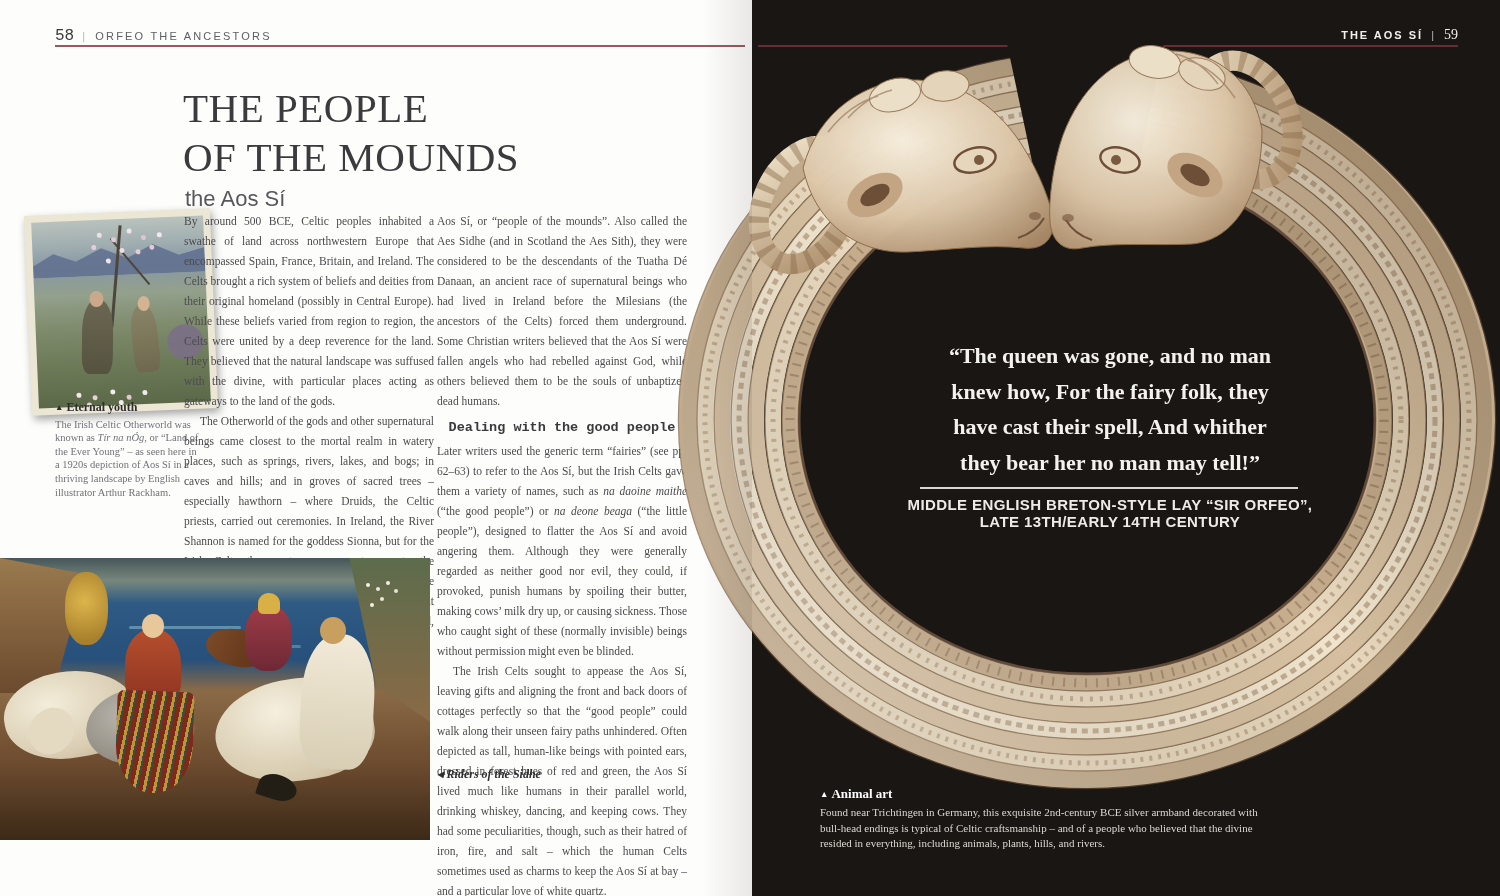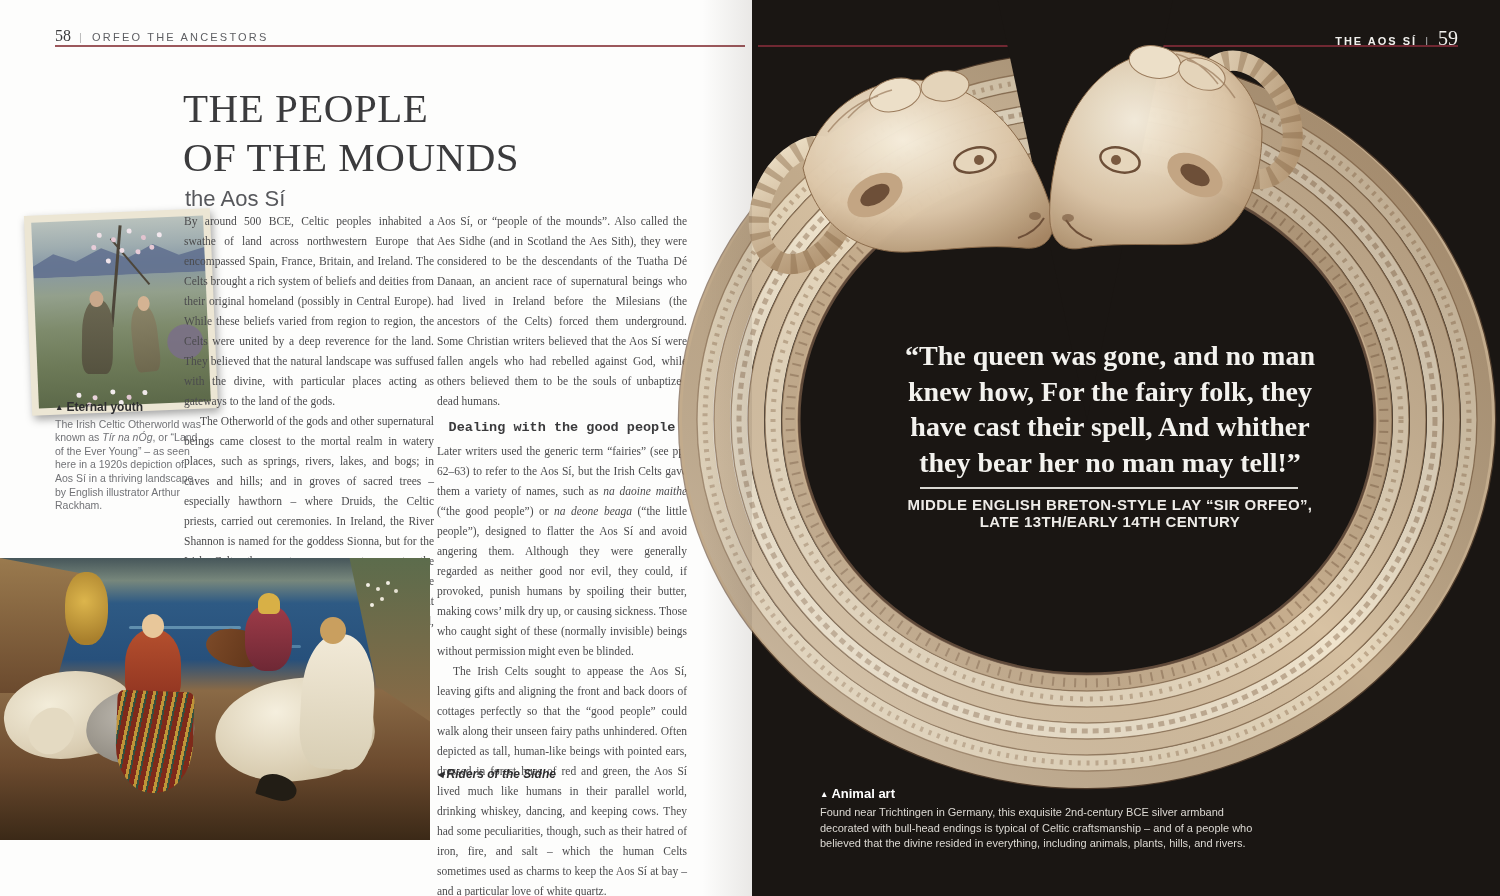--- a/index.html
+++ b/index.html
@@ -6,53 +6,53 @@
   #spread{position:relative;width:1500px;height:896px;margin:0 auto;overflow:hidden;
           font-family:"Liberation Sans",sans-serif;background:#fff;}
   
   #page-left{position:absolute;left:0;top:0;width:752px;height:896px;background:#fdfdfc;}
   #page-right{position:absolute;left:752px;top:0;width:748px;height:896px;background:#1a1613;}
   #spine-shadow{position:absolute;left:702px;top:0;width:50px;height:896px;
      background:linear-gradient(90deg,rgba(0,0,0,0) 0%,rgba(60,45,35,.10) 100%);pointer-events:none;}
   
   .runhead{position:absolute;top:27px;font-size:11px;letter-spacing:2.2px;}
   #runhead-left{left:55px;color:#5d5e62;}
-  #runhead-left .pgnum{font-family:Liberation Serif, serif;font-size:16px;letter-spacing:0;color:#3a3a3c;}
+  #runhead-left .pgnum{font-family:Liberation Mono, monospace;font-size:16px;letter-spacing:0;color:#3a3a3c;}
   .runhead .divider{color:#b5b5b5;margin:0 8px;font-weight:300;}
   #runhead-right{left:758px;width:700px;text-align:right;padding-right:38px;color:#f2f1ee;font-weight:bold;letter-spacing:2px;}
-  #runhead-right .pgnum{font-family:"Liberation Serif",serif;font-size:20px;letter-spacing:0;font-weight:normal;color:#f2f1ee;}
+  #runhead-right .pgnum{font-family:"Liberation Serif",serif;font-size:14px;letter-spacing:0;font-weight:normal;color:#f2f1ee;}
   #rule-left{position:absolute;left:55px;top:45px;width:690px;height:2px;background:#9c585c;}
   #rule-right{position:absolute;left:758px;top:45px;width:700px;height:2px;background:#702832;}
   
   #title{position:absolute;left:183px;top:84px;font-family:"Liberation Serif",serif;
          font-size:41px;line-height:49px;color:#3b3b3d;letter-spacing:.5px;font-weight:400;}
   #subtitle{position:absolute;left:185px;top:186px;font-size:22px;color:#57585c;}
   
   .bodycol{position:absolute;top:211px;width:250px;font-family:"Liberation Serif",serif;
            font-size:11.5px;line-height:20px;color:#4b4b4d;text-align:justify;}
   #col1{left:184px;}
   #col2{left:437px;}
   .bodycol p{margin:0;}
   .bodycol p.indent{text-indent:16px;}
   .bodycol em{font-style:italic;}
   .subhead{font-family:Liberation Mono, monospace;font-weight:bold;font-size:13.5px;
            color:#3a3a3c;margin:7px 0 3px 0;text-align:center;}
   
-  .cap{position:absolute;font-size:10.5px;line-height:13.6px;color:#717276;}
+  .cap{position:absolute;font-size:10.5px;line-height:13.6px;color:#717276;font-family:Liberation Serif, serif;}
   .cap .cap-title{font-size:12px;font-weight:bold;color:#2e2e30;margin-bottom:2px;}
   .cap .marker{font-size:8.5px;position:relative;top:-1px;margin-right:3px;}
   #cap-eternal{left:55px;top:401px;width:146px;}
   #cap-riders{left:437px;top:768px;width:262px;}
   #cap-riders .cap-title{font-style:italic;}
   #cap-animal{left:820px;top:786px;width:452px;color:#dcd9d3;}
   #cap-animal .cap-title{color:#ffffff;font-size:13px;}
   #cap-animal{font-size:11px;line-height:15.4px;}
   
   #quote{position:absolute;left:880px;top:338px;width:460px;text-align:center;
-         font-family:"Liberation Serif",serif;font-weight:bold;font-size:28px;
+         font-family:"Liberation Serif",serif;font-weight:bold;font-size:22px;
          line-height:35.5px;color:#f3f2ee;}
   #quote-rule{position:absolute;left:920px;top:487px;width:378px;height:2px;background:#d9d8d3;}
   #attribution{position:absolute;left:880px;top:496px;width:460px;text-align:center;
          font-weight:bold;font-size:15px;line-height:17px;letter-spacing:.4px;color:#edebe7;}
   
   #painting-small{position:absolute;left:28px;top:212px;width:172px;height:186px;
      background:#ece6d4;padding:7px;transform:rotate(-2.4deg);
      box-shadow:2px 4px 9px rgba(0,0,0,.35);}
   #sp-art{position:relative;width:100%;height:100%;overflow:hidden;
      background:linear-gradient(180deg,#b9c2bd 0%,#9fadb0 14%,#8798a6 24%,#93a08c 40%,#7e8b6c 58%,#6d7a58 78%,#5c6949 100%);}

